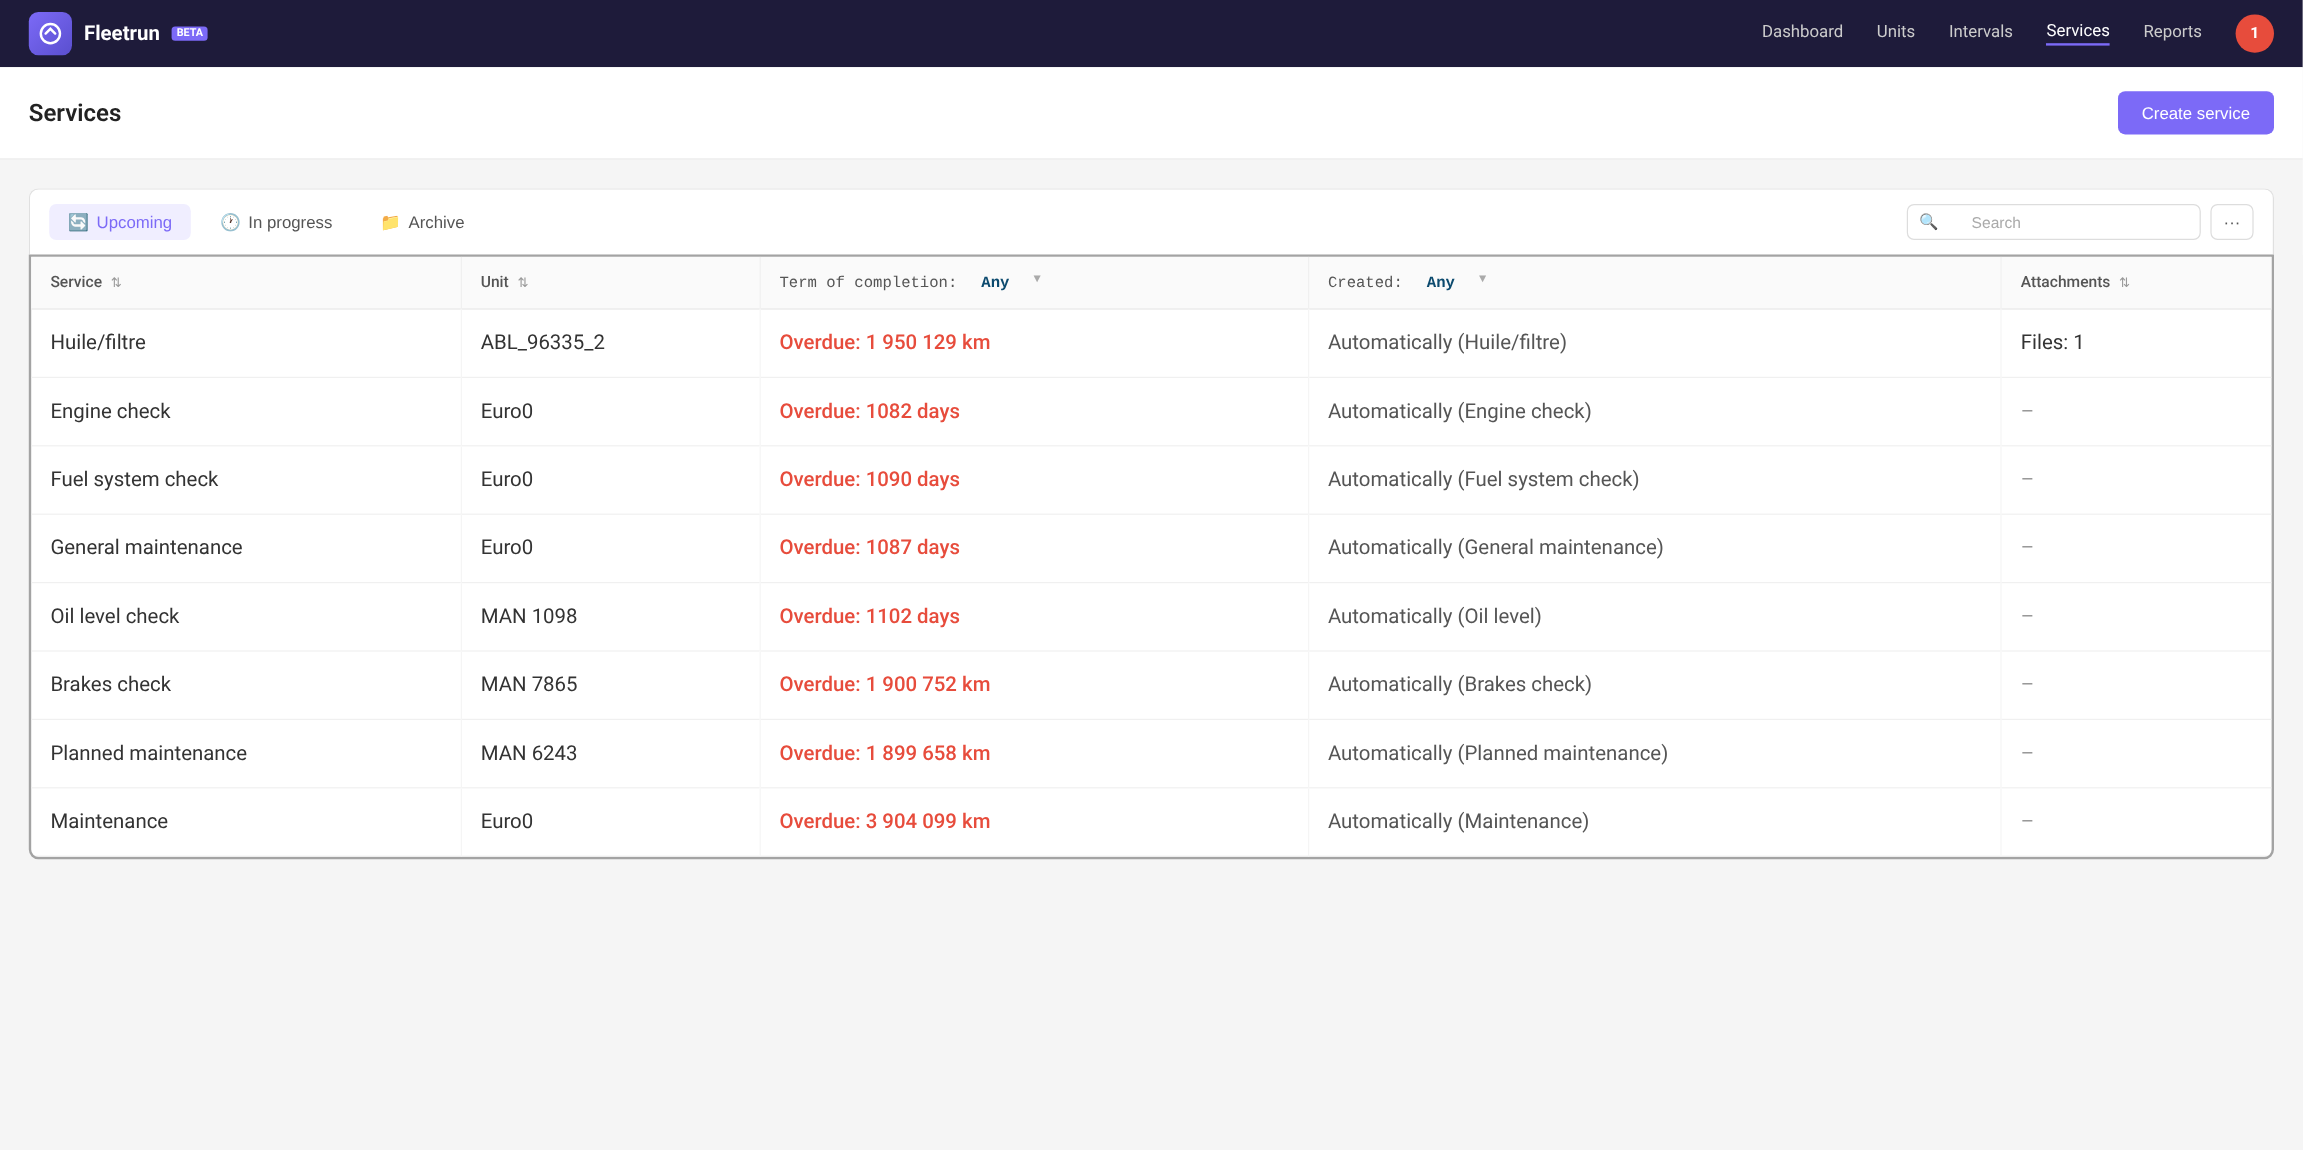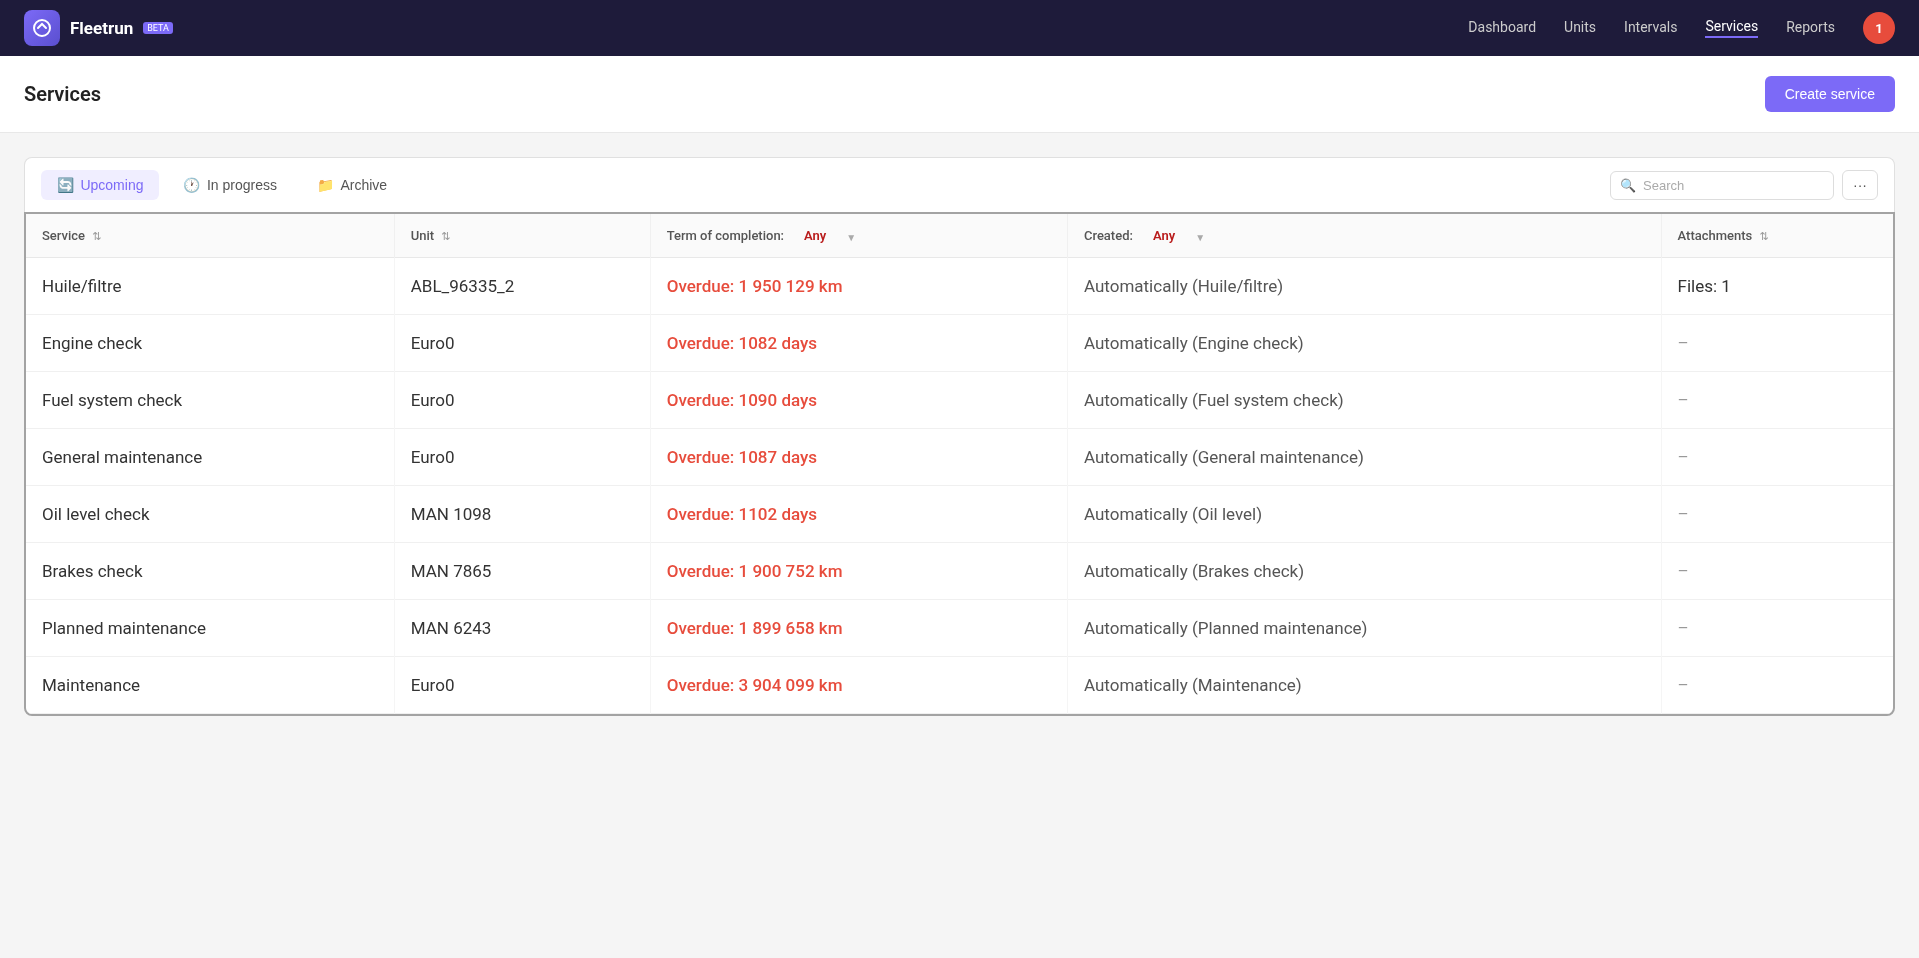--- a/index.html
+++ b/index.html
@@ -35,21 +35,21 @@
       font-size: 16px;
       font-weight: bold;
     }
     .brand-name { color: white; font-weight: 700; font-size: 17px; }
     .brand-beta {
       background: #7c6af7;
       color: white;
       font-size: 9px;
       padding: 1px 4px;
       border-radius: 3px;
-      font-weight: 400;
+      font-weight: 700;
       vertical-align: super;
     }
     .navbar-spacer { flex: 1; }
     .nav-links {
       display: flex;
       align-items: center;
       gap: 28px;
     }
     .nav-link {
       color: #ccc;
@@ -140,20 +140,21 @@
       padding: 6px 10px;
       gap: 6px;
       background: white;
     }
     .search-box input {
       border: none;
       outline: none;
       font-size: 13px;
       width: 180px;
       color: #701a75;
+      margin-left: 21px;
     }
     .search-box input::placeholder { color: #aaa; }
     .search-icon { color: #aaa; font-size: 13px; }
     .more-btn {
       border: 1px solid #ddd;
       border-radius: 6px;
       background: white;
       padding: 6px 10px;
       cursor: pointer;
       color: #555;
@@ -182,25 +183,26 @@
       font-weight: 500;
       color: #555;
       border-right: 1px solid #f0f0f0;
       white-space: nowrap;
     }
     thead th:last-child { border-right: none; }
     .th-sort { cursor: pointer; }
     .sort-icon { margin-left: 4px; color: #999; font-size: 11px; }
     .th-filter {
       display: inline-flex;
-      align-items: flex-end;
+      align-items: flex-start;
       gap: 20px;
       cursor: pointer;
-    }
-    .filter-val { color: #b91c1c; font-weight: 600; }
+      font-family: Liberation Mono, monospace;
+    }
+    .filter-val { color: #0c4a6e; font-weight: 600; }
     .filter-arrow { color: #aaa; font-size: 10px; }
     tbody tr {
       border-bottom: 1px solid #f0f0f0;
       transition: background 0.1s;
     }
     tbody td {
       padding: 18px 16px;
       font-size: 17px;
       color: #333;
       border-right: 1px solid #f5f5f5;

